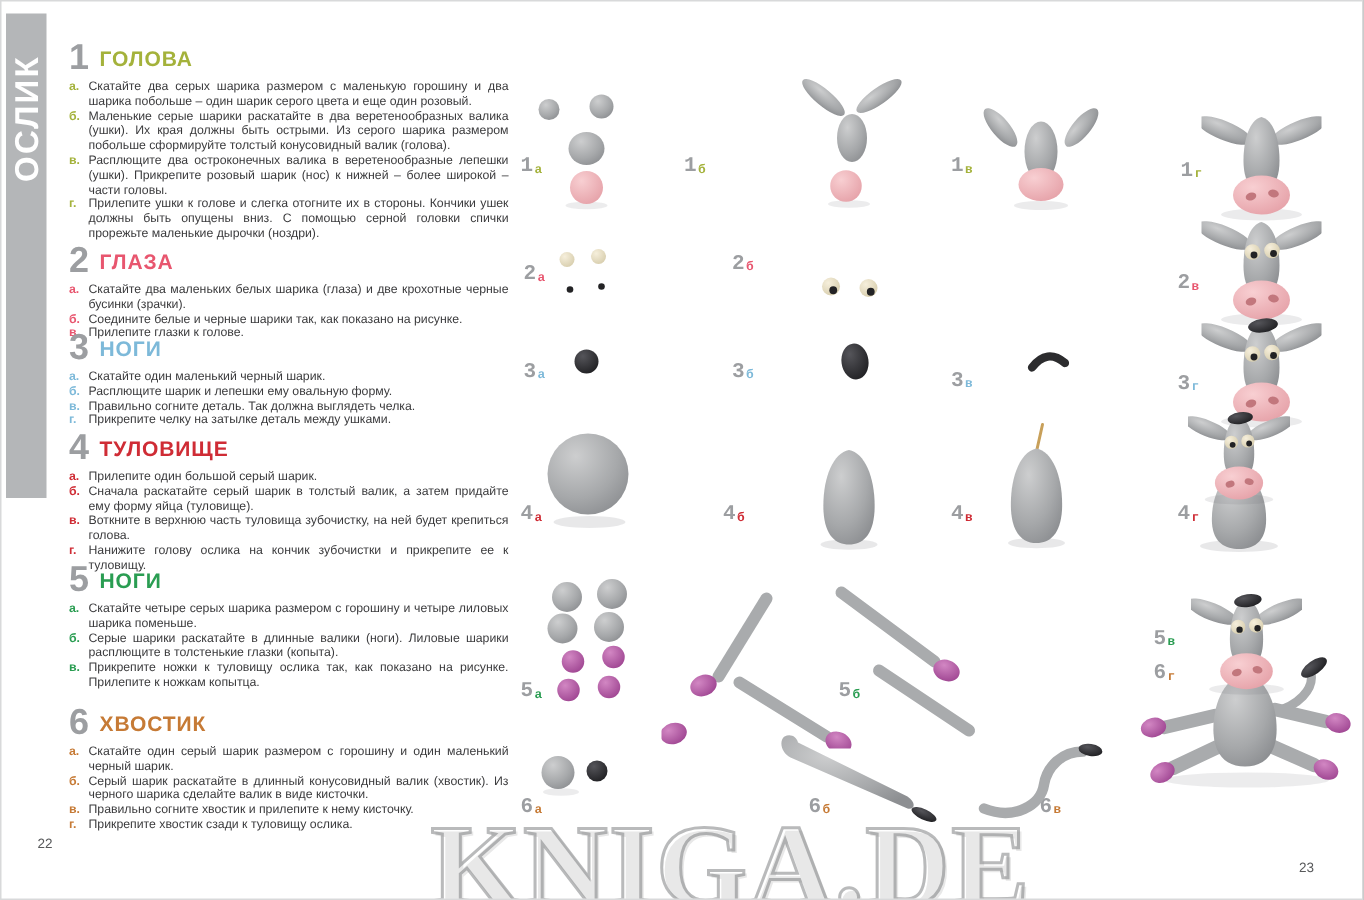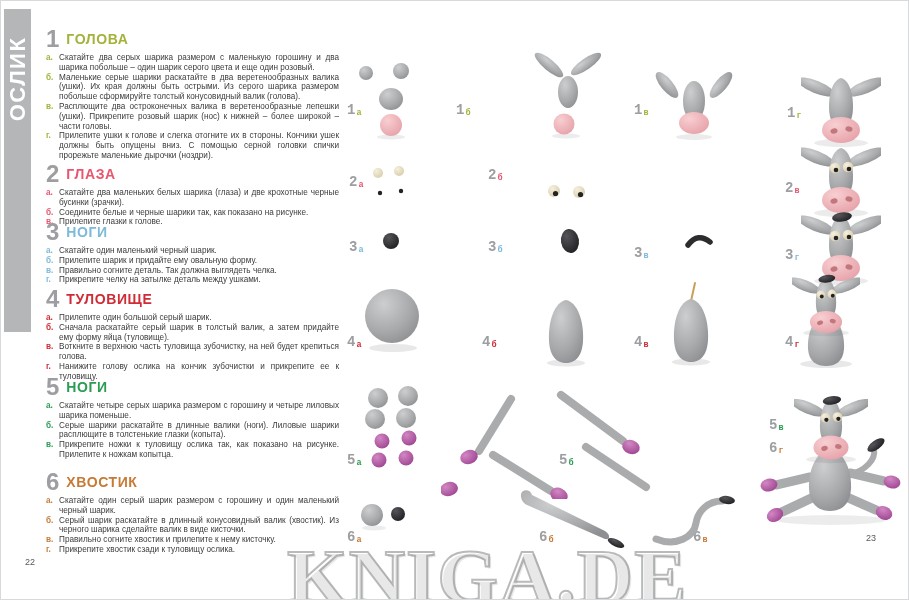--- a/index.html
+++ b/index.html
@@ -18,21 +18,21 @@
   .sub{display:flex;font-size:8.2px;line-height:9.8px;color:#3b3b3d;}
   .sub-letter{flex:none;width:13px;font-weight:bold;color:var(--sc);}
   .sub-text{flex:1;text-align:justify;}
   
   .plabel{position:absolute;white-space:nowrap;font-family:Liberation Mono, monospace;}
   .pl-num{font-size:14px;font-weight:bold;color:#9c9ea1;}
   .pl-letter{font-size:8.5px;font-weight:bold;margin-left:1px;vertical-align:-1px;}
   .photo{position:absolute;}
   .pageno{position:absolute;font-size:9px;color:#58595b;text-align:center;}
   .pageno.left{left:24px;top:556px;}
-  .pageno.right{right:32px;top:532px;}
+  .pageno.right{right:32px;top:572px;}
   .watermark{position:absolute;left:286px;top:531px;font-family:"Liberation Serif",serif;
           font-weight:bold;font-size:78px;letter-spacing:1px;color:rgba(255,255,255,0);
           -webkit-text-stroke:2px rgba(128,129,131,.55);
           text-shadow:2px 2px 0 rgba(150,150,152,.22);}
   .defs-holder{position:absolute;width:0;height:0;overflow:hidden;}
 </style>
 </head>
 <body>
 
 <div class="spread">
@@ -140,21 +140,21 @@
       <span class="step-num">3</span>
       <h2 class="step-title">НОГИ</h2>
     </div>
     <div class="substeps">
       <div class="sub">
           <span class="sub-letter">а.</span>
           <span class="sub-text">Скатайте один маленький черный шарик.</span>
         </div>
       <div class="sub">
           <span class="sub-letter">б.</span>
-          <span class="sub-text">Прилепите шарик и придайте ему овальную форму.</span>
+          <span class="sub-text">Расплющите шарик и лепешки ему овальную форму.</span>
         </div>
       <div class="sub">
           <span class="sub-letter">в.</span>
           <span class="sub-text">Правильно согните деталь. Так должна выглядеть челка.</span>
         </div>
       <div class="sub">
           <span class="sub-letter">г.</span>
           <span class="sub-text">Прикрепите челку на затылке деталь между ушками.</span>
         </div>
     </div>

